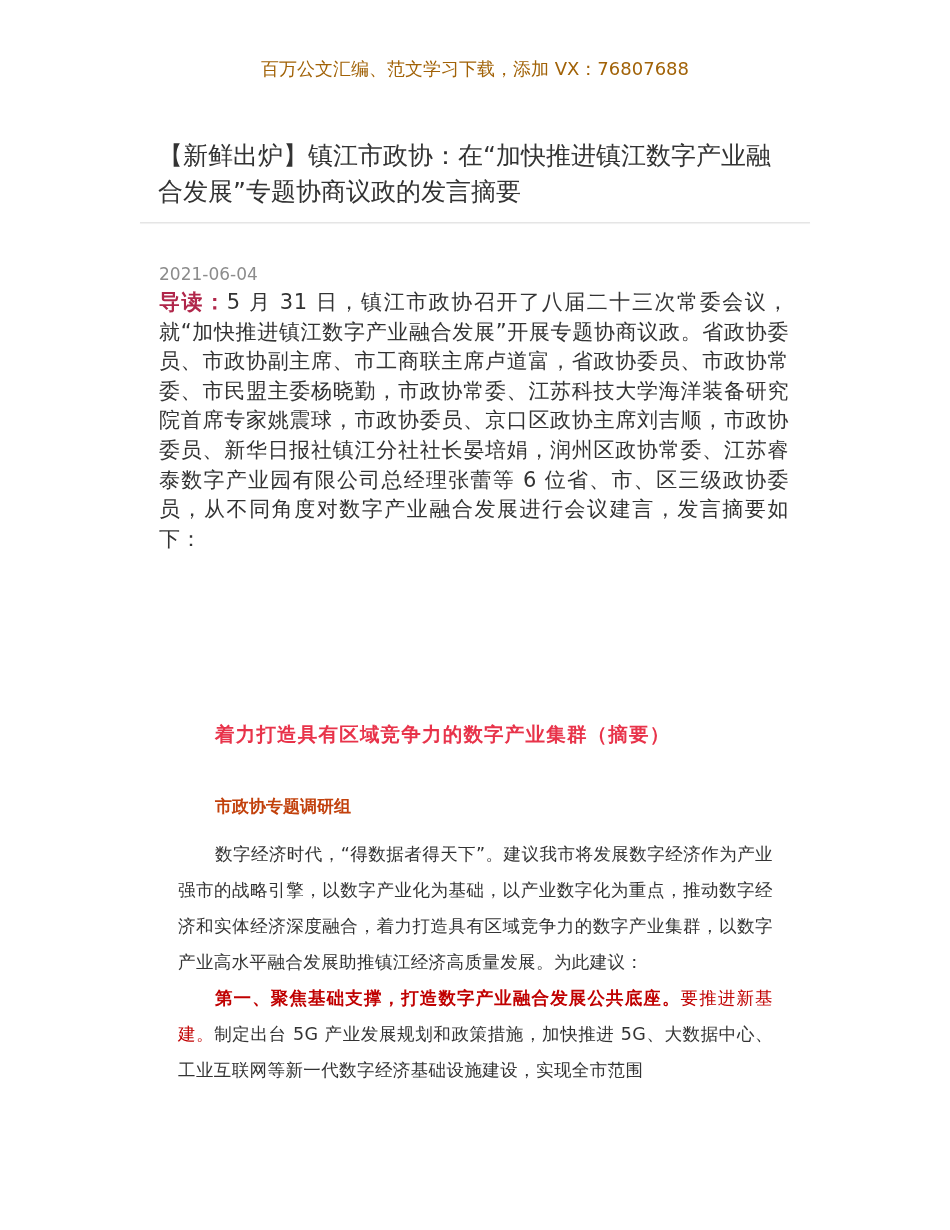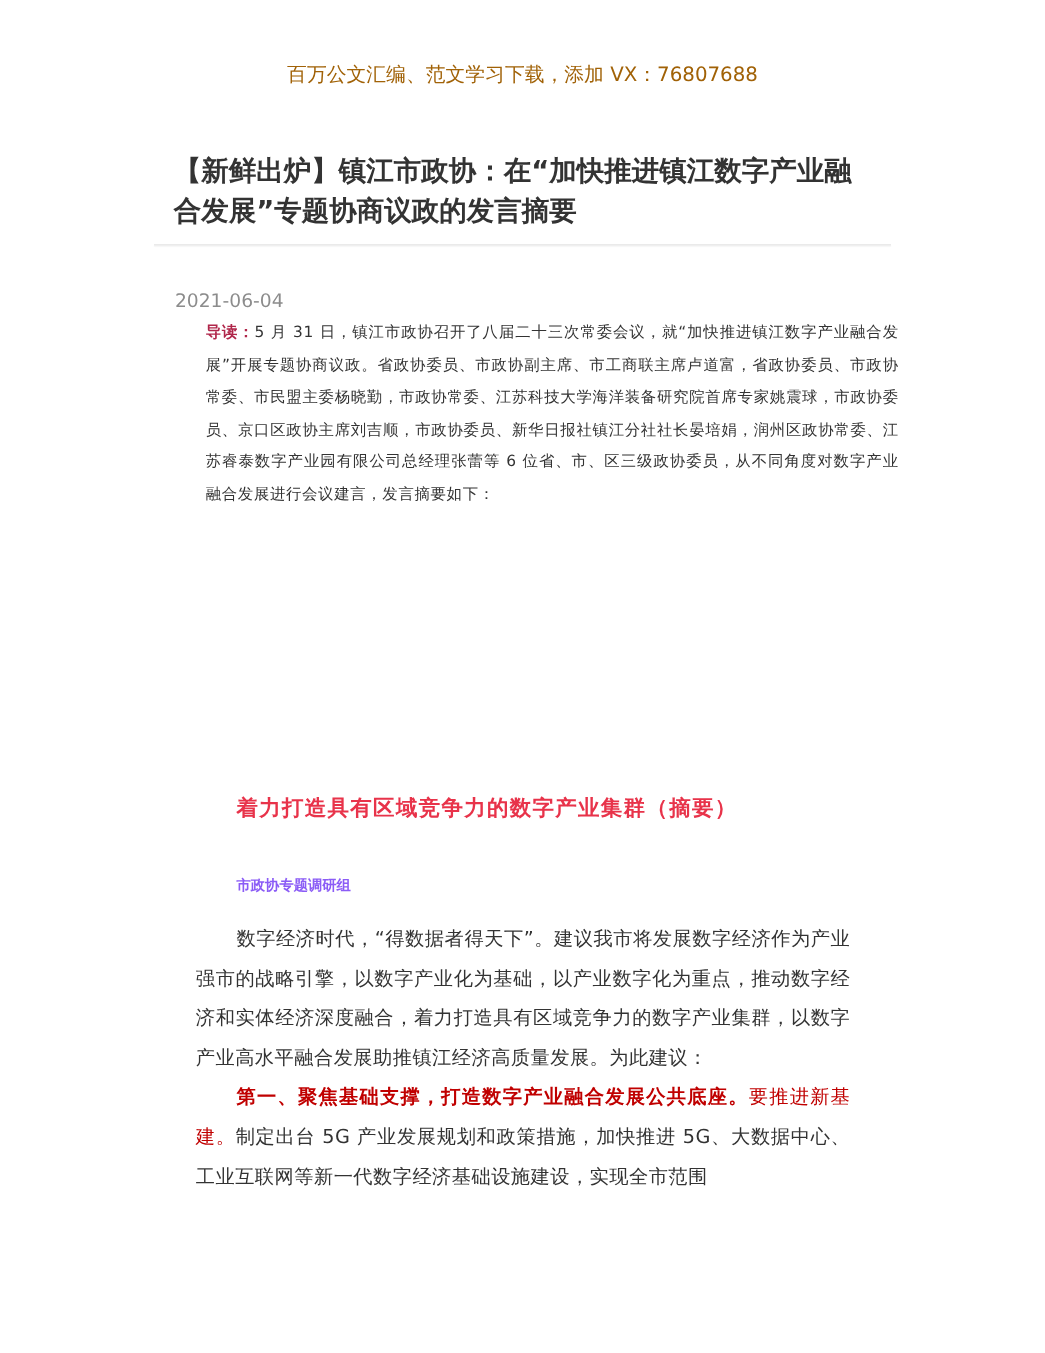--- a/index.html
+++ b/index.html
@@ -29,21 +29,21 @@
     .article {
       position: absolute;
       left: 140px;
       top: 138px;
       width: 670px;
     }
     .title {
       margin: 0;
       padding: 0 18px;
       font-size: 25px;
-      font-weight: bold;
+      font-weight: normal;
       line-height: 36px;
       color: #333333;
     }
     .divider {
       margin-top: 12px;
       height: 1px;
       background: #e5e5e5;
       box-shadow: 0 1px 1px #eeeeee;
     }
     .meta {
@@ -53,26 +53,25 @@
       font-size: 17px;
       color: #8c8c8c;
       line-height: 24px;
       text-align: right;
     }
     .lead {
       position: absolute;
       left: 159px;
       top: 288px;
       width: 630px;
-      font-size: 14px;
+      font-size: 21px;
       line-height: 29.6px;
       color: #333333;
       text-align: justify;
       letter-spacing: 0.6px;
-      margin-left: 28px;
     }
     .lead-label {
       color: #b0264a;
       font-weight: bold;
     }
     .report {
       position: absolute;
       left: 178px;
       top: 718px;
       width: 595px;
@@ -80,23 +79,23 @@
     .report-title {
       margin: 0 0 0 37px;
       font-size: 19.5px;
       font-weight: bold;
       color: #e8334a;
       line-height: 34px;
       letter-spacing: 1.2px;
     }
     .report-author {
       margin: 40px 0 0 37px;
-      font-size: 13px;
+      font-size: 17px;
       font-weight: bold;
-      color: #8b5cf6;
+      color: #c2410c;
       line-height: 28px;
     }
     .report-body {
       margin-top: 16px;
       font-size: 17.5px;
       line-height: 36px;
       color: #333333;
       text-align: justify;
       letter-spacing: 0.4px;
     }

